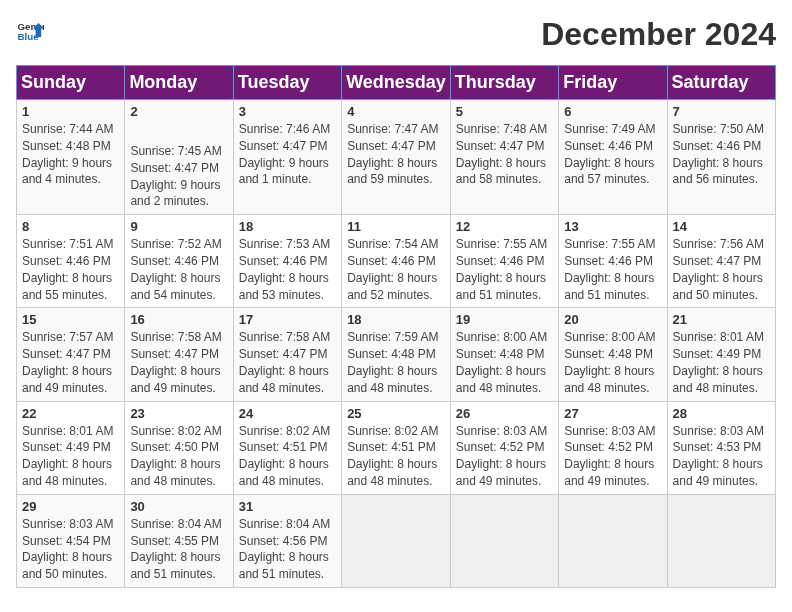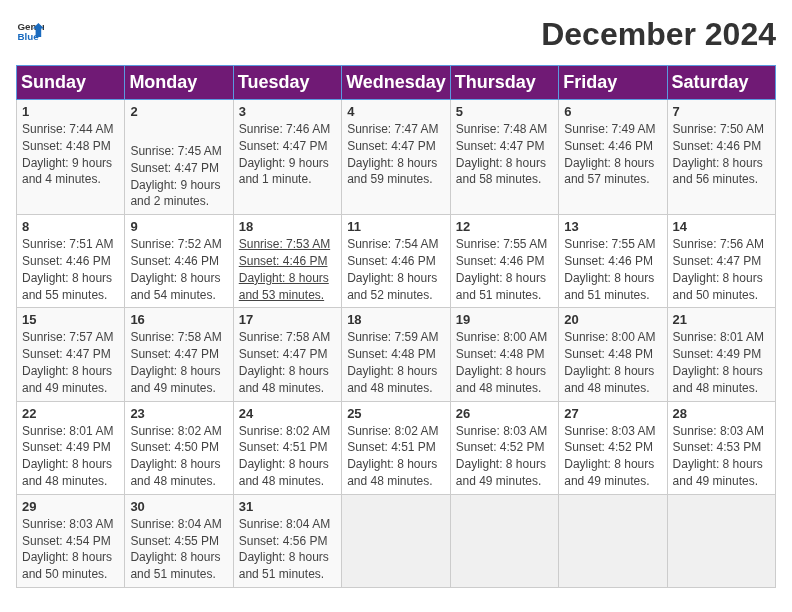--- a/index.html
+++ b/index.html
@@ -167,21 +167,21 @@
         </td>
         <td>
           <span class="day-num">9</span>
           <div class="day-info" style="white-space: pre-line;">Sunrise: 7:52 AM
 Sunset: 4:46 PM
 Daylight: 8 hours
 and 54 minutes.</div>
         </td>
         <td>
           <span class="day-num">18</span>
-          <div class="day-info" style="white-space: pre-line; text-decoration: underline;">Sunrise: 7:53 AM
+          <div class="day-info" style="white-space: pre-line;">Sunrise: 7:53 AM
 Sunset: 4:46 PM
 Daylight: 8 hours
 and 53 minutes.</div>
         </td>
         <td>
           <span class="day-num">11</span>
           <div class="day-info" style="white-space: pre-line;">Sunrise: 7:54 AM
 Sunset: 4:46 PM
 Daylight: 8 hours
 and 52 minutes.</div>

